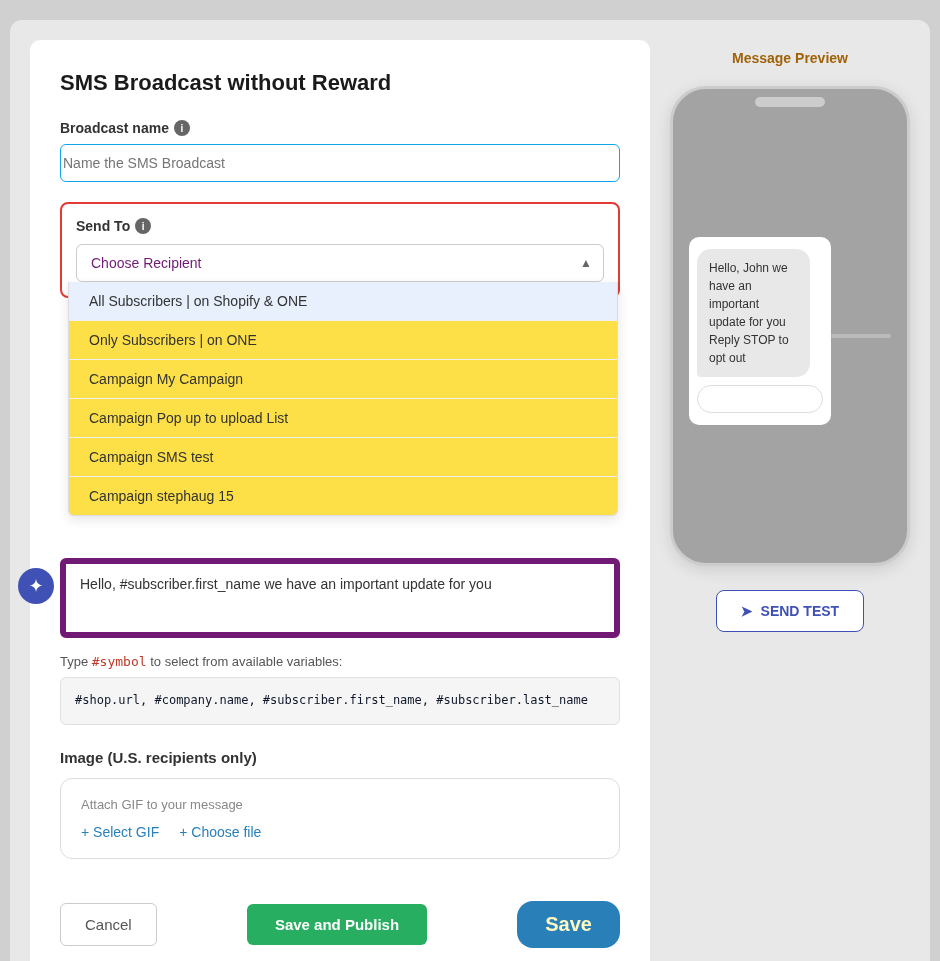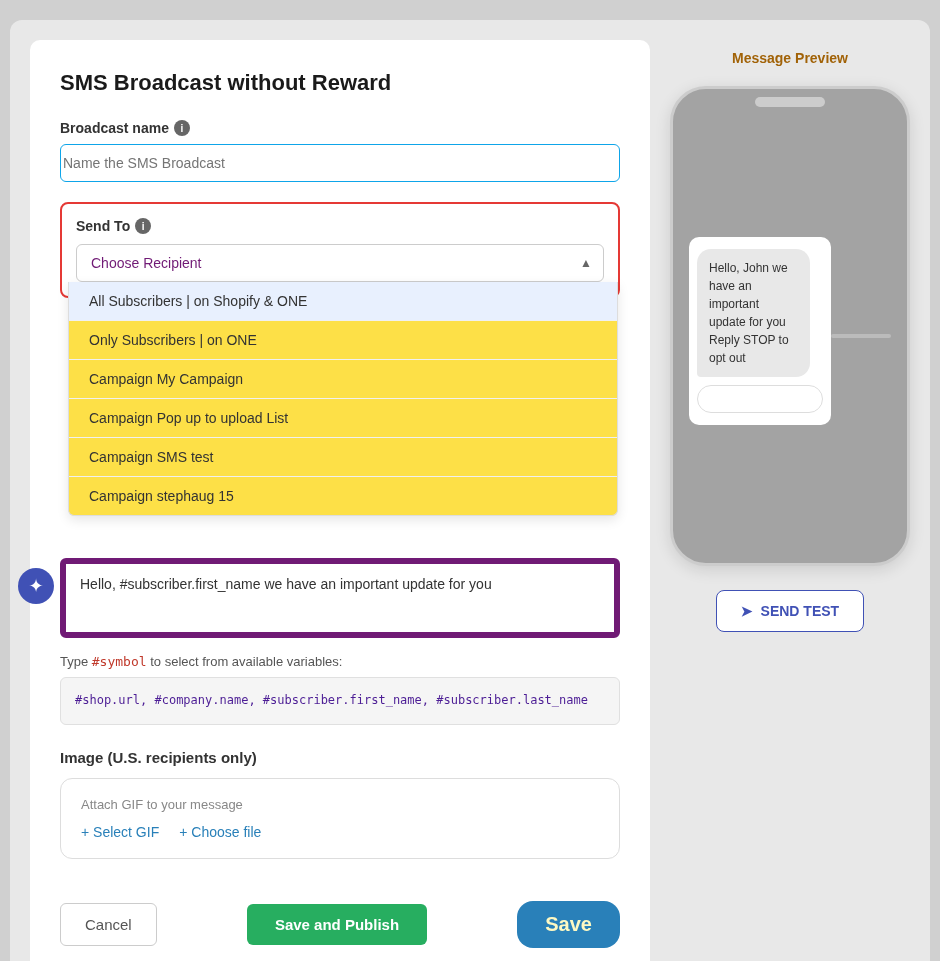--- a/index.html
+++ b/index.html
@@ -170,21 +170,21 @@
       margin-bottom: 8px;
     }
     .variables-hint .hash { color: #c0392b; font-family: monospace; }
     .variables-box {
       background: #f5f5f5;
       border: 1px solid #e0e0e0;
       border-radius: 6px;
       padding: 12px 14px;
       font-size: 12px;
       font-family: monospace;
-      color: #4c1d95;
+      color: #0f172a;
       margin-bottom: 24px;
       line-height: 1.8;
     }
     .image-section-title {
       font-size: 15px;
       font-weight: 600;
       color: #333;
       margin-bottom: 12px;
     }
     .image-upload-box {

